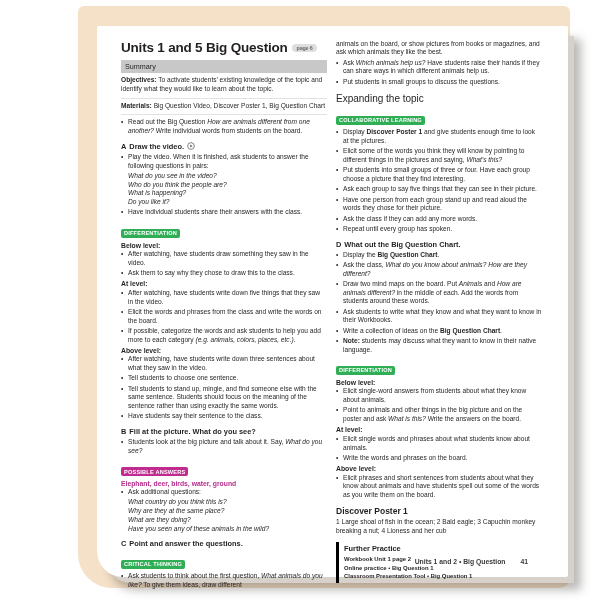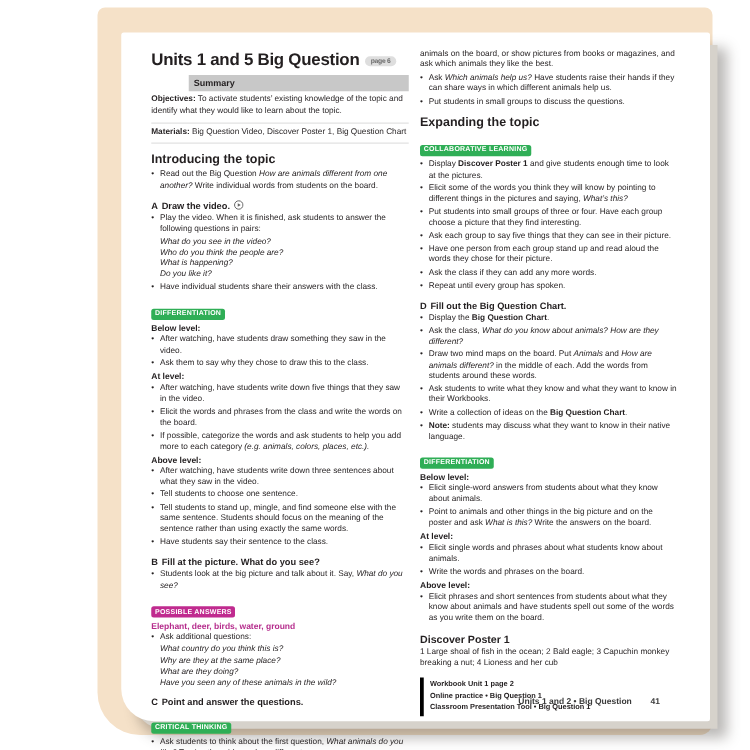--- a/index.html
+++ b/index.html
@@ -18,25 +18,25 @@
   }
   .content { display:flex; gap:9px; padding:12px 26px 0 24px; }
   .col { flex:1; min-width:0; }
 
   .h1 { font-size:13.5px; font-weight:bold; letter-spacing:-0.2px; margin:2px 0 5px; }
   .badge {
     display:inline-block; vertical-align:2px; background:#dedede; color:#6a6a6a;
     font-size:5.4px; font-weight:bold; padding:1px 5px; border-radius:5px; margin-left:4px;
   }
   .summary-box { margin:0 0 3px; }
-  .summary-bar { background:#c8c8c8; font-weight:bold; font-size:7.2px; padding:2px 4px;margin-left:30px; }
+  .summary-bar { background:#c8c8c8; font-weight:normal; font-size:7.2px; padding:2px 4px; }
   .sum-p { font-size:6.6px; line-height:1.34; padding:3px 0 4px; border-bottom:1px solid #e2e2e2; }
   .sum-p b { font-weight:bold; }
 
-  .h2 { font-size:10px; font-weight:bold; margin:7px 0 3px; }
+  .h2 { font-size:10px; font-weight:normal; margin:7px 0 3px; }
   .activity { font-size:7.4px; font-weight:bold; margin:6px 0 2px; display:flex; gap:3px; align-items:center; }
   .activity .icon { display:inline-flex; }
   .bullet { display:flex; font-size:6.6px; line-height:1.32; margin:1.6px 0; }
   .dot { width:7px; flex:none; }
   .dot::before { content:"•"; }
   .bt { flex:1; min-width:0; }
   .plain { font-size:6.6px; line-height:1.32; margin:1.6px 0; }
   .subline { font-style:italic; font-size:6.6px; line-height:1.32; margin-left:7px; }
   .label-row { margin:4px 0 2px; }
   .label {
@@ -76,21 +76,20 @@
         <div class="summary-bar">Summary</div>
         <div class="sum-p">
           <b>Objectives:</b><span> To activate students’ existing knowledge of the topic and identify what they would like to learn about the topic.</span>
         </div>
         <div class="sum-p">
           <b>Materials:</b><span> Big Question Video, Discover Poster 1, Big Question Chart</span>
         </div>
       </div>
 
       <div id="col-left">
-          <div class="h2">Introducing the topic</div>
           <div class="bullet">
             <span class="dot"></span>
             <span class="bt"><span class="seg-n">Read out the Big Question </span><span class="seg-i">How are animals different from one another?</span><span class="seg-n"> Write individual words from students on the board.</span></span>
           </div>
           <div class="activity">
             <span>A</span>
             <span>Draw the video.</span>
             <span class="icon">
               <svg width="8" height="8" viewBox="0 0 10 10">
                 <circle cx="5" cy="5" r="4.2" fill="none" stroke="#666" stroke-width="1"></circle>
@@ -216,21 +215,21 @@
           <div class="bullet">
             <span class="dot"></span>
             <span class="bt"><span class="seg-n">Ask the class if they can add any more words.</span></span>
           </div>
           <div class="bullet">
             <span class="dot"></span>
             <span class="bt"><span class="seg-n">Repeat until every group has spoken.</span></span>
           </div>
           <div class="activity">
             <span>D</span>
-            <span>Fill out the Big Question Chart.</span>
+            <span>What out the Big Question Chart.</span>
           </div>
           <div class="bullet">
             <span class="dot"></span>
             <span class="bt"><span class="seg-n">Display the </span><span class="seg-b">Big Question Chart</span><span class="seg-n">.</span></span>
           </div>
           <div class="bullet">
             <span class="dot"></span>
             <span class="bt"><span class="seg-n">Ask the class, </span><span class="seg-i">What do you know about animals? How are they different?</span></span>
           </div>
           <div class="bullet">
@@ -269,20 +268,21 @@
             <span class="bt"><span class="seg-n">Write the words and phrases on the board.</span></span>
           </div>
           <div class="level">Above level:</div>
           <div class="bullet">
             <span class="dot"></span>
             <span class="bt"><span class="seg-n">Elicit phrases and short sentences from students about what they know about animals and have students spell out some of the words as you write them on the board.</span></span>
           </div>
           <div class="posterhead">Discover Poster 1</div>
           <div class="plain"><span class="seg-n">1 Large shoal of fish in the ocean; 2 Bald eagle; 3 Capuchin monkey breaking a nut; 4 Lioness and her cub</span></div>
           <div class="further">
+            <div class="ftitle">Further Practice</div>
             <div class="fline">Workbook Unit 1 page 2</div>
             <div class="fline">Online practice • Big Question 1</div>
             <div class="fline">Classroom Presentation Tool • Big Question 1</div>
           </div>
         </div>
     </div>
 
   </div>
 
   <div class="footer">

